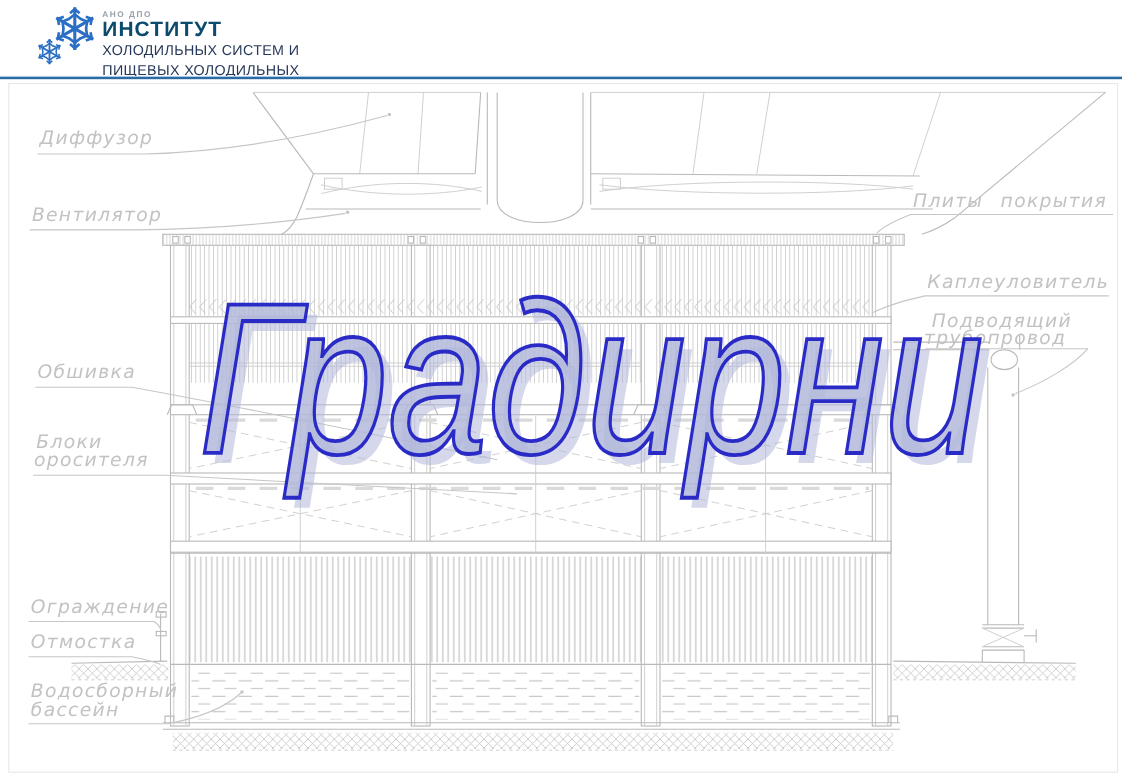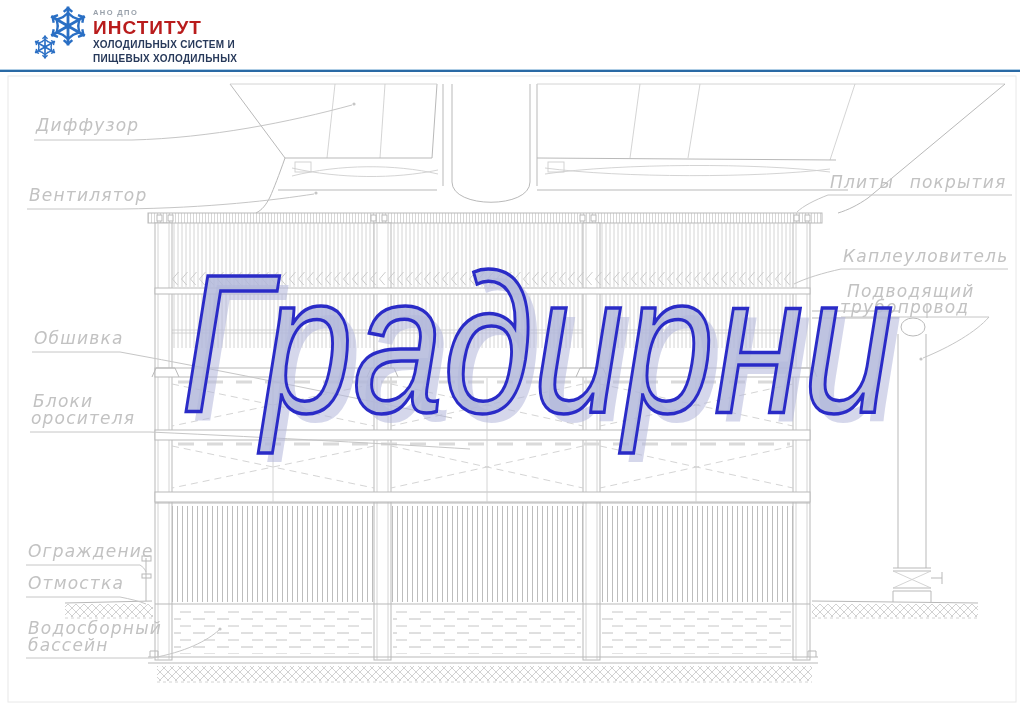--- a/index.html
+++ b/index.html
@@ -3,22 +3,22 @@
 <meta charset="utf-8">
 <style>
   html,body{margin:0;padding:0;background:#fff;}
   #slide{position:relative;width:1020px;height:708px;background:#ffffff;overflow:hidden;
          font-family:"Liberation Sans",sans-serif;}
   
   #logo{position:absolute;left:33px;top:5px;display:flex;align-items:flex-start;}
   #logo-flakes{width:62px;height:58px;flex:0 0 auto;}
   #logo-text{margin-left:-2px;padding-top:3px;}
   .logo-org{font-size:7.5px;color:#98a0aa;letter-spacing:1.4px;font-weight:bold;}
-  .logo-name{font-size:19px;color:#b91c1c;font-weight:bold;letter-spacing:1px;line-height:1.0;margin-top:1px;}
-  .logo-sub{font-size:10px;color:#27395a;font-weight:bold;letter-spacing:.3px;line-height:1.3;margin-top:1px;}
+  .logo-name{font-size:19px;color:#0c4a6e;font-weight:bold;letter-spacing:1px;line-height:1.0;margin-top:1px;}
+  .logo-sub{font-size:13px;color:#27395a;font-weight:normal;letter-spacing:.3px;line-height:1.3;margin-top:1px;}
   #divider{position:absolute;left:0;top:69px;width:1024px;height:3px;
            background:linear-gradient(to bottom,#aecde5 0,#aecde5 33%,#2a6aa5 33%,#2a6aa5 100%);}
   #drawing{position:absolute;left:0;top:0;}
   
   text.lbl{font-family:"DejaVu Sans",sans-serif;font-style:italic;font-size:17px;
            fill:#c2c2c2;letter-spacing:1.2px;}
   .thin{stroke:#c6c6c6;stroke-width:1;fill:none;}
   .ln{stroke:#b9b9b9;stroke-width:1;fill:none;}
   .lt{stroke:#cfcfcf;stroke-width:.9;fill:none;}
   .beam{fill:#ffffff;stroke:#b9b9b9;stroke-width:1;}

